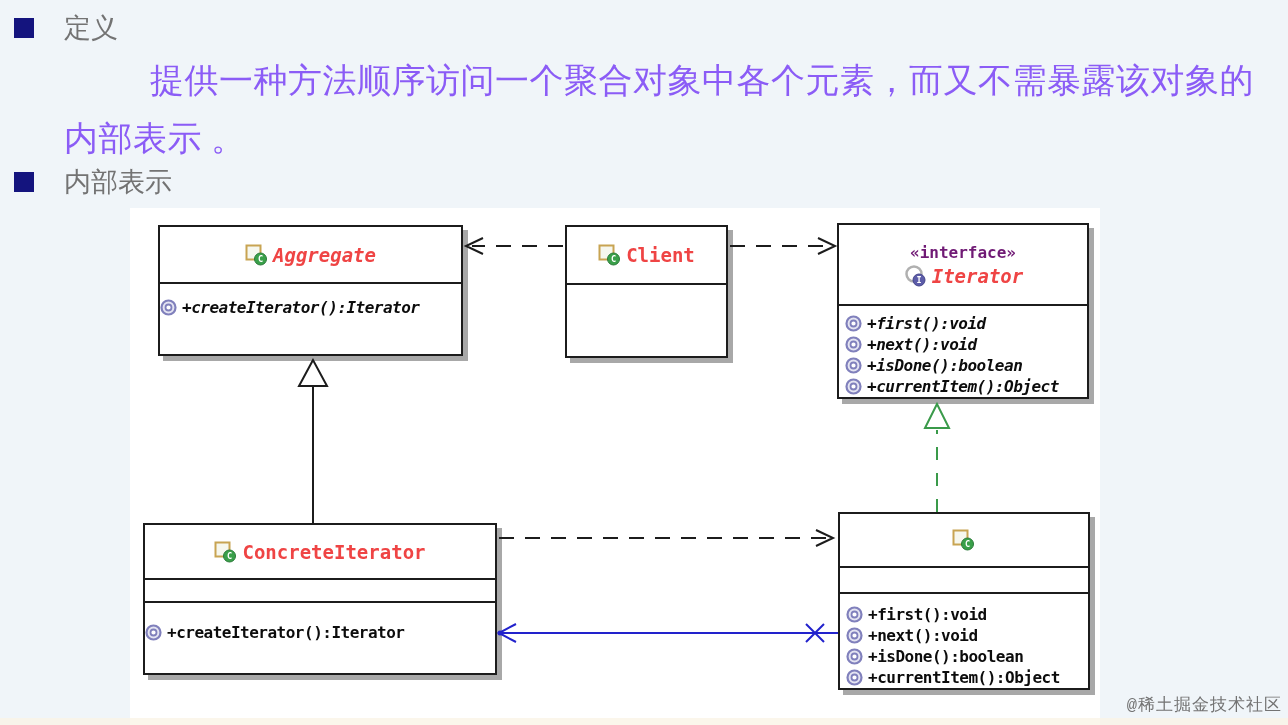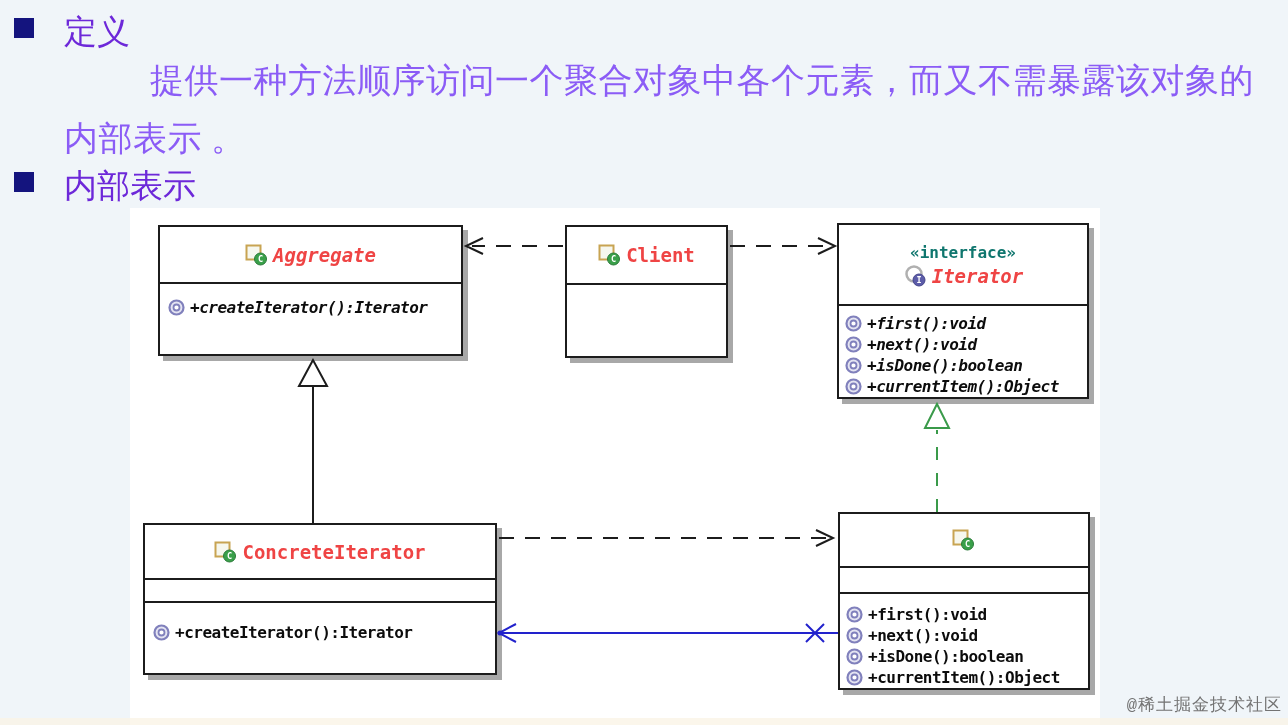--- a/index.html
+++ b/index.html
@@ -7,21 +7,21 @@
     width:1288px;height:725px;overflow:hidden;position:relative;
     background:#f0f5f9;
     font-family:"Liberation Serif","DejaVu Serif",serif;
     color:#111;
   }
   
   .bullet-square{
     position:absolute;width:20px;height:20px;background:#14147e;display:block;
   }
   .heading{
-    position:absolute;font-size:33px;color:#6d28d9;white-space:nowrap;
+    position:absolute;font-size:27px;color:#737373;white-space:nowrap;
   }
   .def-line{
     position:absolute;font-size:34px;letter-spacing:0.5px;white-space:nowrap;color:#8b5cf6;
   }
   #bullet1{left:14px;top:18px;}
   #heading1{left:64px;top:10px;}
   #defline1{left:150px;top:58px;}
   #defline2{left:64px;top:116px;}
   #bullet2{left:14px;top:172px;}
   #heading2{left:64px;top:164px;}
@@ -42,24 +42,24 @@
   .uml-box{
     position:absolute;background:#fff;border:2px solid #1c1c1c;
     box-shadow:5px 5px 0 #a8a8a8;
     font-family:"DejaVu Sans Mono","Liberation Mono",monospace;
     display:flex;flex-direction:column;box-sizing:border-box;
   }
   .uml-header{display:flex;flex-direction:column;align-items:center;justify-content:center;}
   .name-row{display:flex;align-items:center;justify-content:center;gap:4px;}
   .uml-name{font-weight:bold;font-size:19px;color:#ef4444;white-space:nowrap;}
   .italic{font-style:italic;}
-  .stereotype{font-size:16px;font-weight:bold;color:#0f766e;margin-bottom:3px;}
+  .stereotype{font-size:16px;font-weight:bold;color:#701a75;margin-bottom:3px;}
   .uml-attrs{border-top:2px solid #1c1c1c;}
   .uml-methods{border-top:2px solid #1c1c1c;flex:1;display:flex;flex-direction:column;}
-  .m-row{display:flex;align-items:center;gap:5px;padding-left:8px;}
+  .m-row{display:flex;align-items:center;gap:5px;padding-left:0;}
   .m-text{font-size:16px;font-weight:bold;color:#0c0c0c;white-space:nowrap;letter-spacing:-0.5px;}
   .icon{display:inline-flex;flex:0 0 auto;}
 
   
   #box-aggregate{left:158px;top:225px;width:305px;height:131px;}
   #box-aggregate .uml-header{height:55px;}
   #box-aggregate .m-row{padding-top:14px;}
 
   #box-client{left:565px;top:225px;width:163px;height:133px;}
   #box-client .uml-header{height:56px;}

